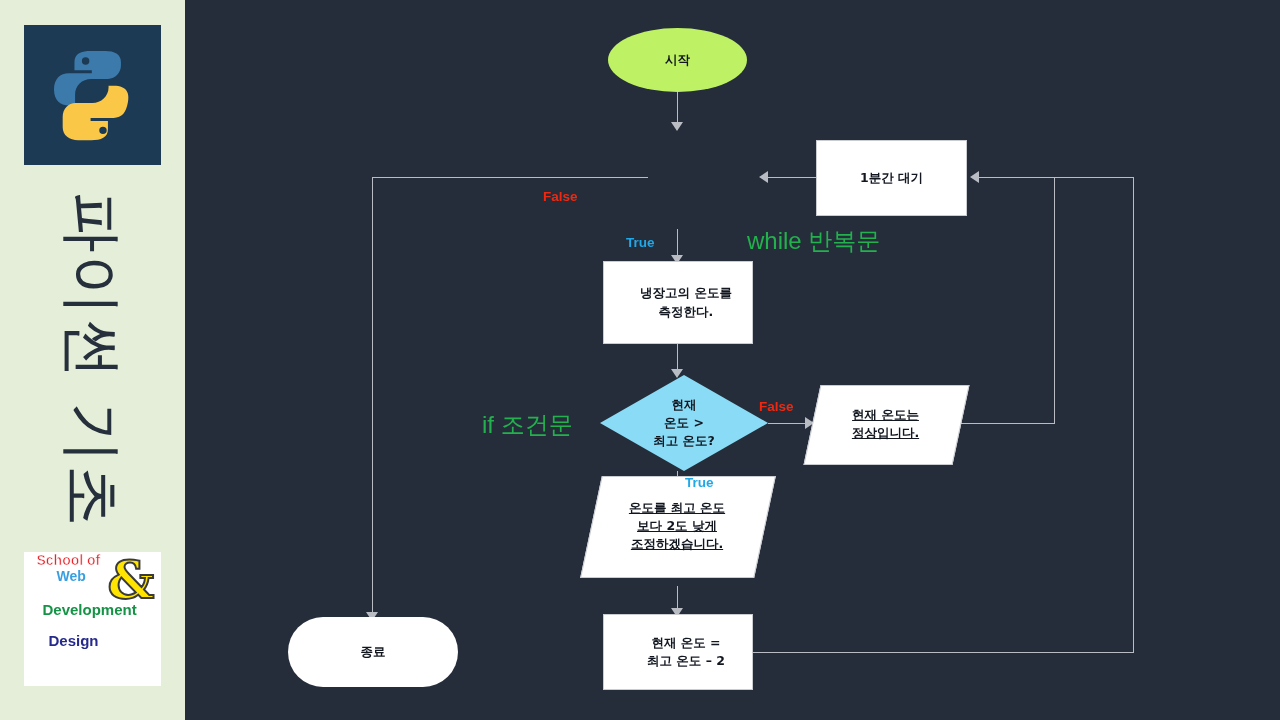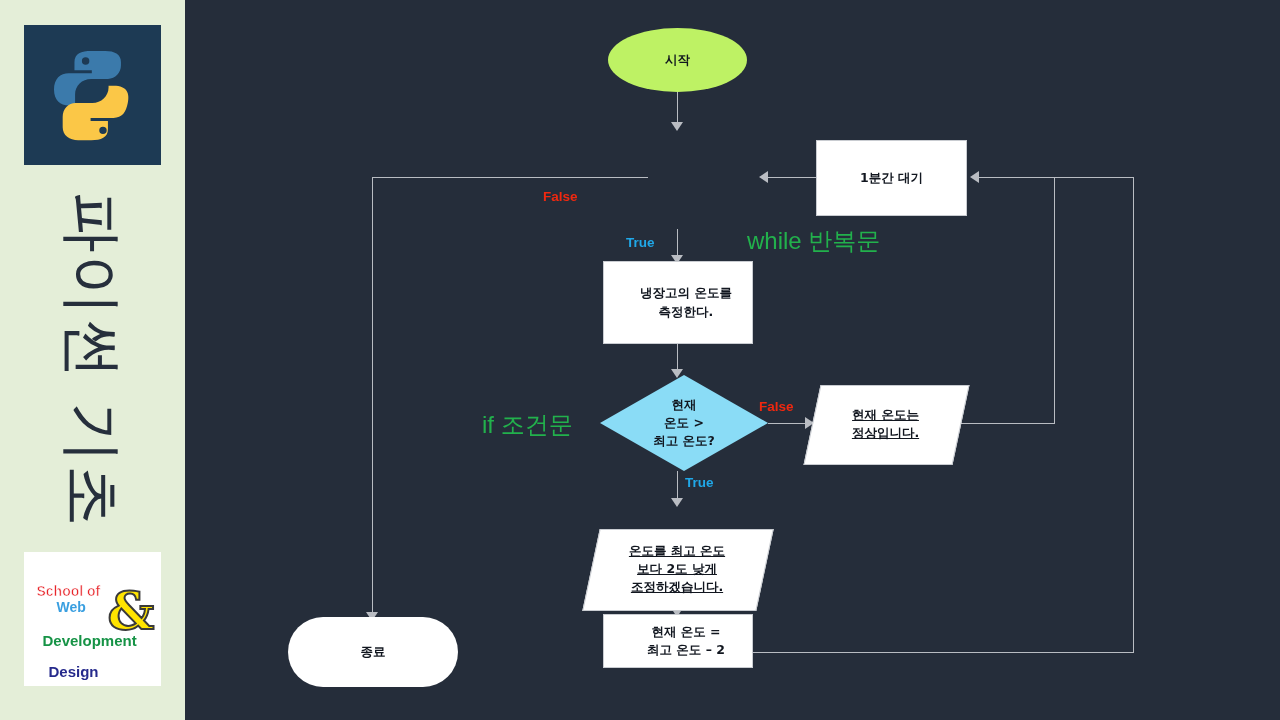--- a/index.html
+++ b/index.html
@@ -28,21 +28,21 @@
     transform:translate(-50%,-50%) rotate(90deg);
     white-space:nowrap;
     font-size:61px;
     line-height:1;
     color:#262f3c;
     letter-spacing:2px;
     font-family:"DejaVu Sans","Liberation Sans",sans-serif;
   }
   #swdd-logo{
     position:absolute;left:24px;top:552px;width:137px;height:134px;
-    background:#ffffff;display:flex;align-items:center;justify-content:center;
+    background:#ffffff;display:flex;align-items:flex-start;justify-content:center;
   }
   #swdd-logo .logo-stack{
     position:relative;width:120px;height:72px;
     font-family:"Liberation Sans",sans-serif;font-weight:bold;
   }
   #swdd-logo .l1{position:absolute;left:4px;top:0px;font-size:14px;color:#e8252a;
       -webkit-text-stroke:0.6px #fff;}
   #swdd-logo .l2{position:absolute;left:24px;top:16px;font-size:14px;color:#3a9fe0;}
   #swdd-logo .l3{position:absolute;left:16px;top:32px;font-size:15px;color:#262a8c;margin-top:48px;}
   #swdd-logo .l4{position:absolute;left:10px;top:49px;font-size:15px;color:#169346;}
@@ -180,28 +180,28 @@
 온도 &gt;
 최고 온도?</span>
     </div>
 
     <div class="node para" style="left:627px;top:385px;width:147px;height:78px;">
       <div class="pshape"></div>
       <span>현재 온도는
 정상입니다.</span>
     </div>
 
-    <div class="node para" style="left:406px;top:529px;width:172px;height:80px;">
+    <div class="node para" style="left:406px;top:476px;width:172px;height:100px;">
       <div class="pshape"></div>
       <span>온도를 최고 온도
 보다 2도 낮게
 조정하겠습니다.</span>
     </div>
 
-    <div class="node rect" style="left:418px;top:614px;width:150px;height:54px;padding-left:16px;">
+    <div class="node rect" style="left:418px;top:614px;width:150px;height:76px;padding-left:16px;">
       <span>현재 온도 =
 최고 온도 – 2</span>
     </div>
 
     <div class="node stadium" style="left:103px;top:617px;width:170px;height:70px;">
       <span>종료</span>
     </div>
 
     <div class="lbl lbl-false" style="left:358px;top:189px;">False</div>
     <div class="lbl lbl-true" style="left:441px;top:235px;">True</div>

